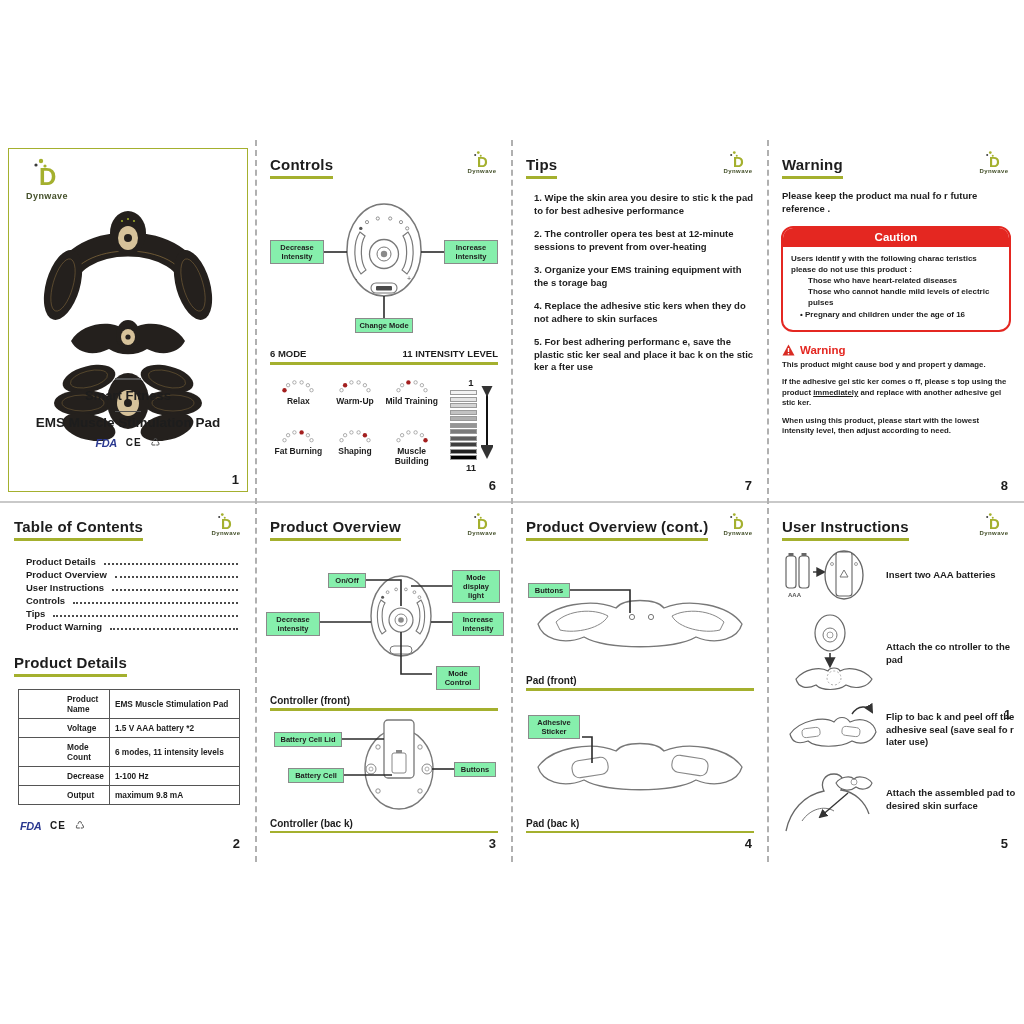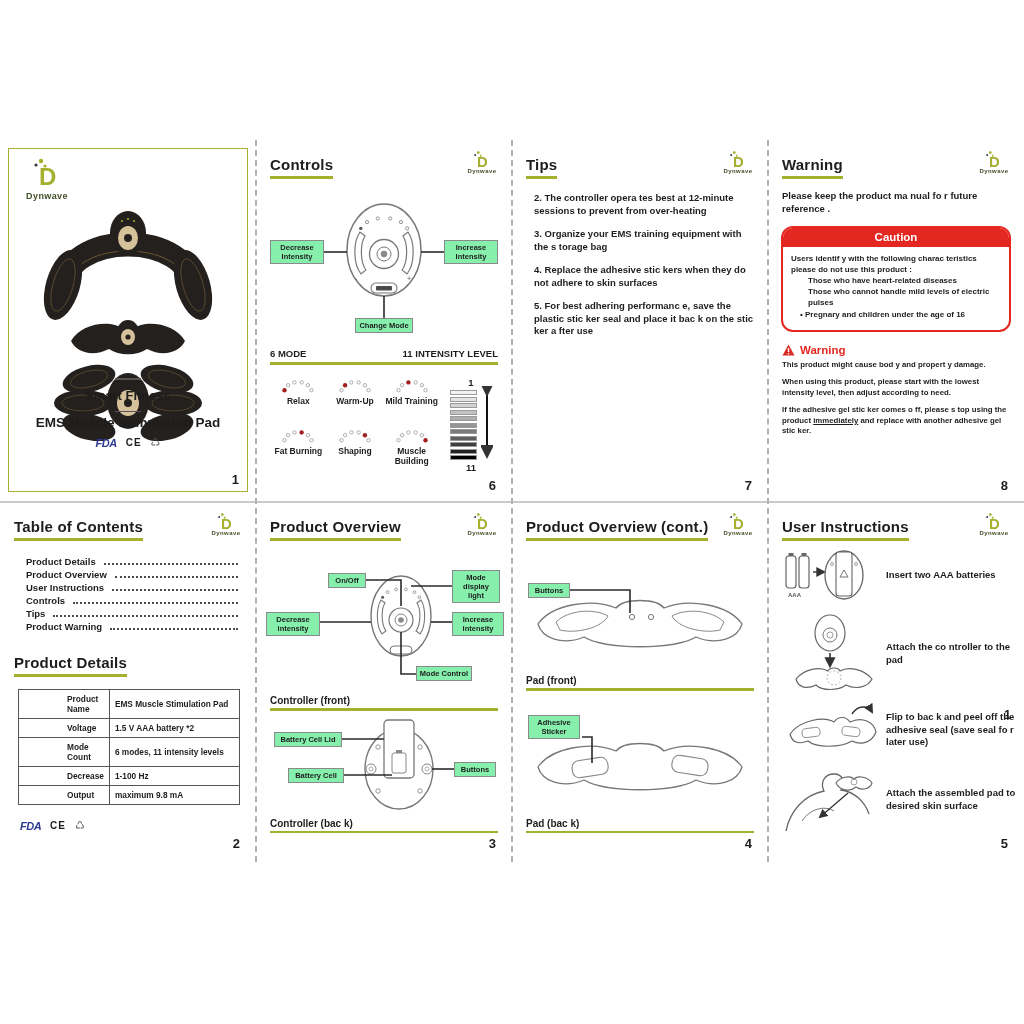--- a/index.html
+++ b/index.html
@@ -310,20 +310,21 @@
         <svg width="26" height="20" viewBox="0 0 42 32">
             <circle cx="10" cy="8" r="1.6" fill="#3a3a3a"></circle>
             <circle cx="15" cy="4" r="2.2" fill="#a4b02e"></circle>
             <circle cx="19" cy="9" r="1.6" fill="#a4b02e"></circle>
             <text x="13" y="28" font-size="24" font-weight="bold" fill="#a4b02e" font-family="Liberation Sans,sans-serif">D</text>
           </svg>
         <div class="logo-text">Dynwave</div>
       </div>
     </div>
     <div class="tips-body">
+      <p>1. Wipe the skin area you desire to stic k the pad to for best adhesive performance</p>
       <p>2. The controller opera tes best at 12-minute sessions to prevent from over-heating</p>
       <p>3. Organize your EMS training equipment with the s torage bag</p>
       <p>4. Replace the adhesive stic kers when they do not adhere to skin surfaces</p>
       <p>5. For best adhering performanc e, save the plastic stic ker seal and place it bac k on the stic ker a fter use</p>
     </div>
     <div class="pagenum">7</div>
   </section>
 
   <section class="panel r1" style="left:768px">
     <div class="phead">
@@ -350,22 +351,22 @@
     </div>
     <div class="whead">
       <svg width="13" height="12" viewBox="0 0 13 12">
         <path d="M6.5,0.5 L12.5,11.5 L0.5,11.5 Z" fill="#d92b23"></path>
         <rect x="5.8" y="4" width="1.4" height="4" fill="#fff"></rect>
         <rect x="5.8" y="9" width="1.4" height="1.4" fill="#fff"></rect>
       </svg>
       <span>Warning</span>
     </div>
     <p class="wpar">This product might cause bod y and propert y damage.</p>
+    <p class="wpar"><span>If the adhesive gel stic ker comes o ff, please s top using the product </span><span class="u">immediately</span><span> and replace with another adhesive gel stic ker.</span></p>
     <p class="wpar">When using this product, please start with the lowest intensity level, then adjust according to need.</p>
-    <p class="wpar"><span>If the adhesive gel stic ker comes o ff, please s top using the product </span><span class="u">immediately</span><span> and replace with another adhesive gel stic ker.</span></p>
     <div class="pagenum">8</div>
   </section>
 
   <section class="panel r2" style="left:0">
     <div class="phead">
       <h2 class="heading">Table of Contents</h2>
       <div class="logo">
         <svg width="26" height="20" viewBox="0 0 42 32">
             <circle cx="10" cy="8" r="1.6" fill="#3a3a3a"></circle>
             <circle cx="15" cy="4" r="2.2" fill="#a4b02e"></circle>
@@ -467,21 +468,21 @@
         <path d="M110,38 H145 V64" fill="none" stroke="#2a2a2a" stroke-width="1.6"></path>
         <path d="M64,80 H115" stroke="#2a2a2a" stroke-width="1.6"></path>
         <path d="M155,44 H196" stroke="#2a2a2a" stroke-width="1.6"></path>
         <path d="M175,80 H196" stroke="#2a2a2a" stroke-width="1.6"></path>
         <path d="M145,90 V132 H176" fill="none" stroke="#2a2a2a" stroke-width="1.6"></path>
       </svg>
       <div class="labelbox" style="left:72px;top:31px;width:38px">On/Off</div>
       <div class="labelbox" style="left:10px;top:70px;width:54px">Decrease intensity</div>
       <div class="labelbox" style="left:196px;top:28px;width:48px">Mode display light</div>
       <div class="labelbox" style="left:196px;top:70px;width:52px">Increase intensity</div>
-      <div class="labelbox" style="left:160px;top:124px;width:56px">Mode Control</div>
+      <div class="labelbox" style="left:180px;top:124px;width:44px">Mode Control</div>
     </div>
     <div class="cap">Controller (front)</div>
     <div class="capline"></div>
     <div class="diag" style="height:98px;margin-top:6px">
       <svg width="256" height="98" viewBox="0 0 256 98">
         <ellipse cx="143" cy="52" rx="34" ry="40" fill="#fff" stroke="#787878" stroke-width="1.4"></ellipse>
         <rect x="128" y="3" width="30" height="58" rx="4" fill="#fff" stroke="#787878" stroke-width="1.3"></rect>
         <circle cx="122" cy="30" r="2.2" fill="none" stroke="#888" stroke-width=".9"></circle>
         <circle cx="164" cy="30" r="2.2" fill="none" stroke="#888" stroke-width=".9"></circle>
         <circle cx="122" cy="74" r="2.2" fill="none" stroke="#888" stroke-width=".9"></circle>

